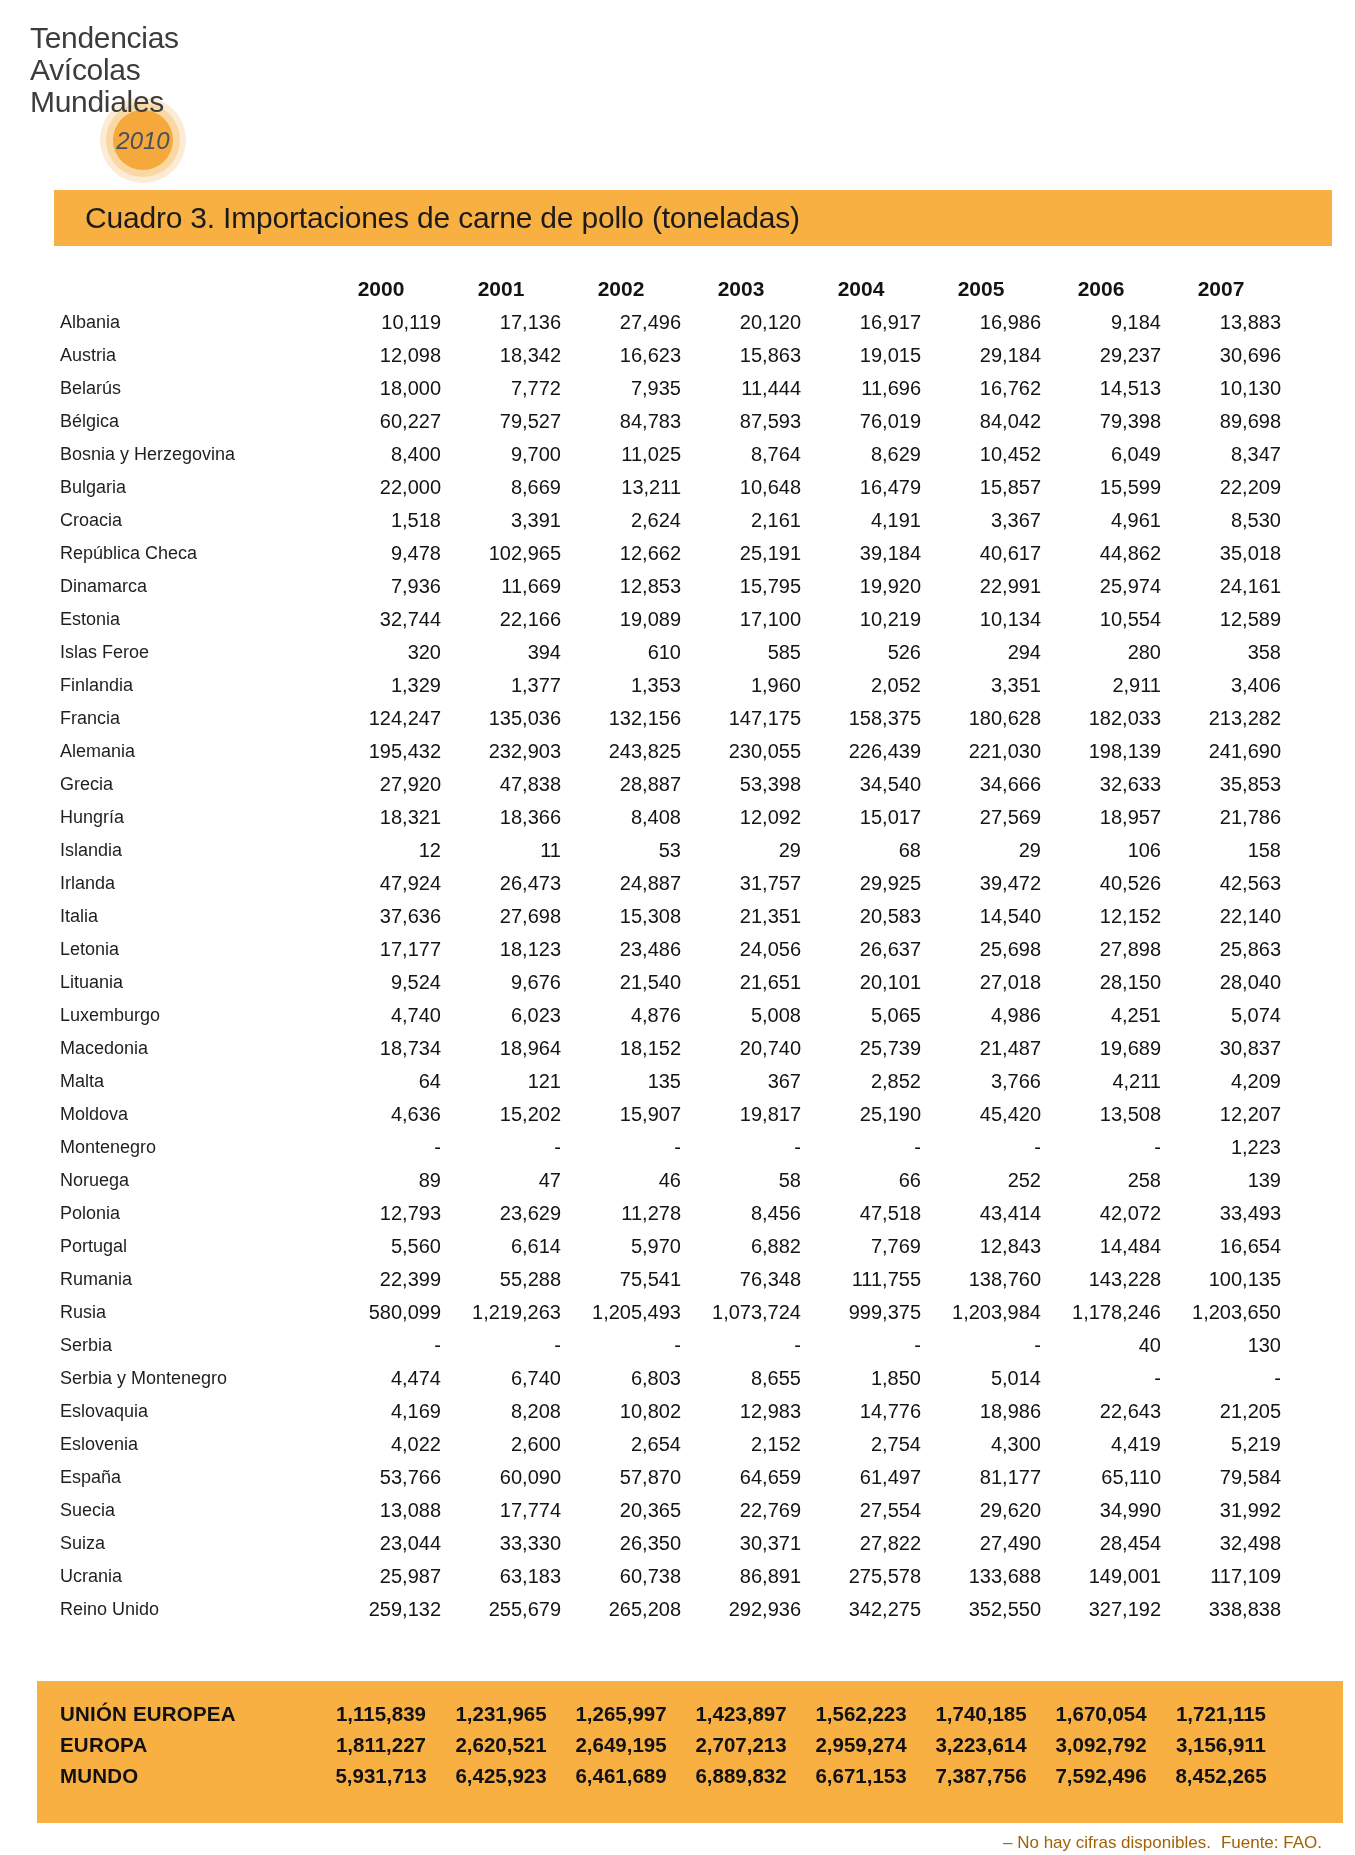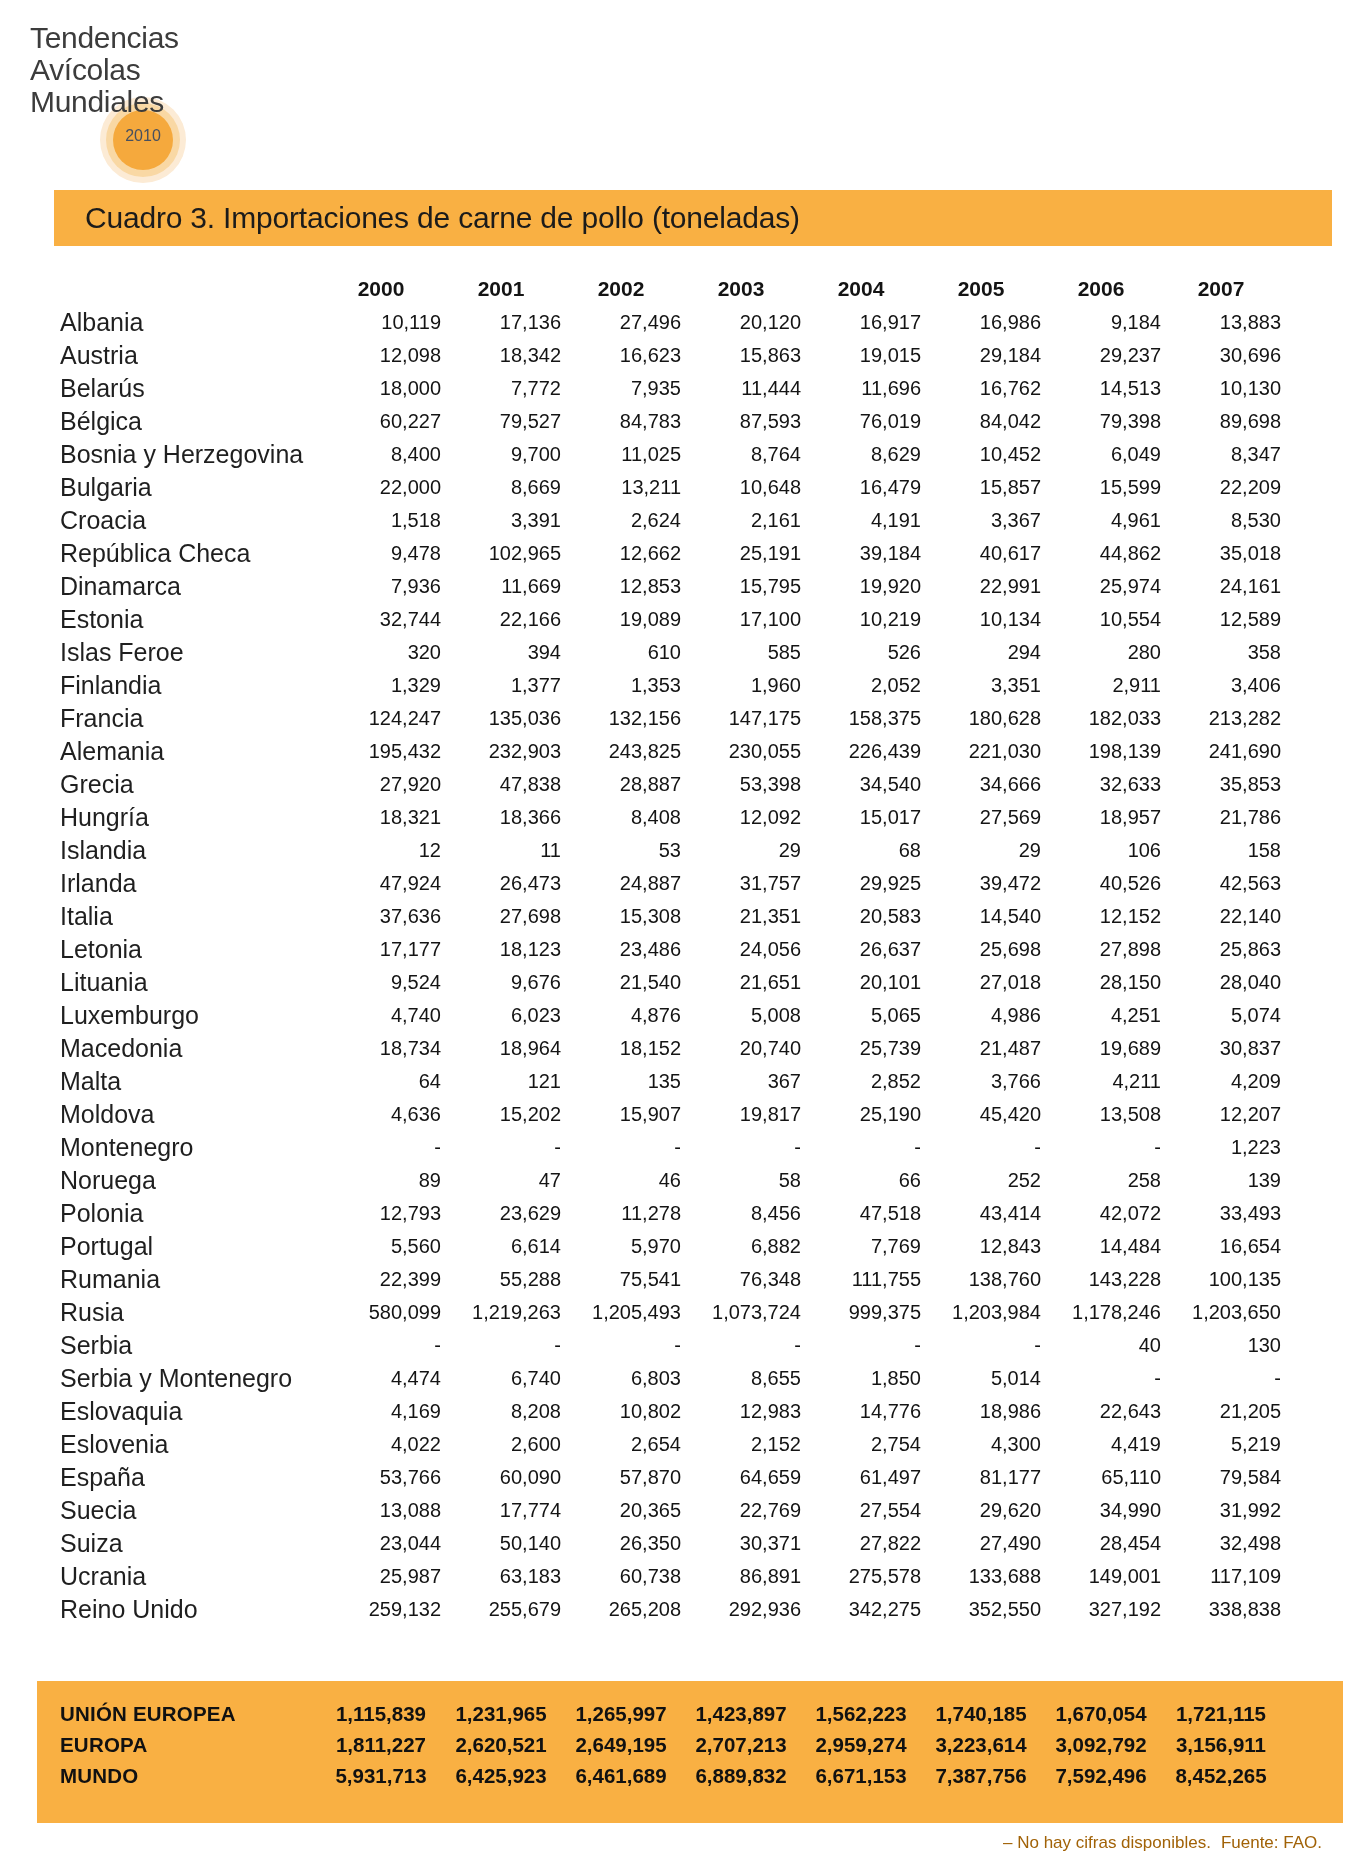--- a/index.html
+++ b/index.html
@@ -12,41 +12,41 @@
   .logo-circle { position:absolute; border-radius:50%; }
   .logo-circle.outer  { left:100px; top:97px;  width:86px; height:86px; background:#FCEBD5; }
   .logo-circle.middle { left:106px; top:103px; width:74px; height:74px; background:#F9D8A4; }
   .logo-circle.inner  { left:113px; top:110px; width:60px; height:60px; background:#F5A93D; }
   .logo-text {
     position:absolute; left:30px; top:22px; font-size:30px; line-height:32px;
     color:#3c3c3c; letter-spacing:-0.3px;
   }
   .logo-year {
     position:absolute; left:113px; top:127px; width:60px; text-align:center;
-    font-size:16px; color:#47505f;
+    font-size:24px; color:#47505f;font-style:italic;
   }
 
   
   .title-bar {
     position:absolute; left:37px; top:190px; width:1278px; height:56px;
     background:#F9B043; display:flex; align-items:center;margin-left:17px;
   }
   .title-bar .title-text {
     margin-left:31px; font-size:30px; color:#1b1b1b; letter-spacing:-0.2px;
   }
 
   
   table.data-table {
     position:absolute; left:60px; top:272px; width:1221px;
     border-collapse:collapse; table-layout:fixed; font-size:20px; color:#141414;
   }
   table.data-table th, table.data-table td { padding:0; white-space:nowrap; }
   table.data-table thead th { height:34px; line-height:34px; font-weight:bold; text-align:center; font-size:21px; }
   table.data-table tbody td { height:33px; line-height:33px; }
-  td.country { text-align:left; font-size:25px; color:#1f1f1f;margin-left:36px; }
+  td.country { text-align:left; font-size:18px; color:#1f1f1f;margin-left:36px; }
   td.num, th.year { text-align:right; }
 
   
   .totals-box {
     position:absolute; left:37px; top:1681px; width:1278px; height:142px;
     background:#F9B043;
     padding-left:28px;
   }
   table.totals-table {
     position:absolute; left:23px; top:17px; width:1221px;
@@ -513,21 +513,21 @@
           <td class="num">20,365</td>
           <td class="num">22,769</td>
           <td class="num">27,554</td>
           <td class="num">29,620</td>
           <td class="num">34,990</td>
           <td class="num">31,992</td>
         </tr>
         <tr>
           <td class="country">Suiza</td>
           <td class="num">23,044</td>
-          <td class="num">50,140</td>
+          <td class="num">33,330</td>
           <td class="num">26,350</td>
           <td class="num">30,371</td>
           <td class="num">27,822</td>
           <td class="num">27,490</td>
           <td class="num">28,454</td>
           <td class="num">32,498</td>
         </tr>
         <tr>
           <td class="country">Ucrania</td>
           <td class="num">25,987</td>

